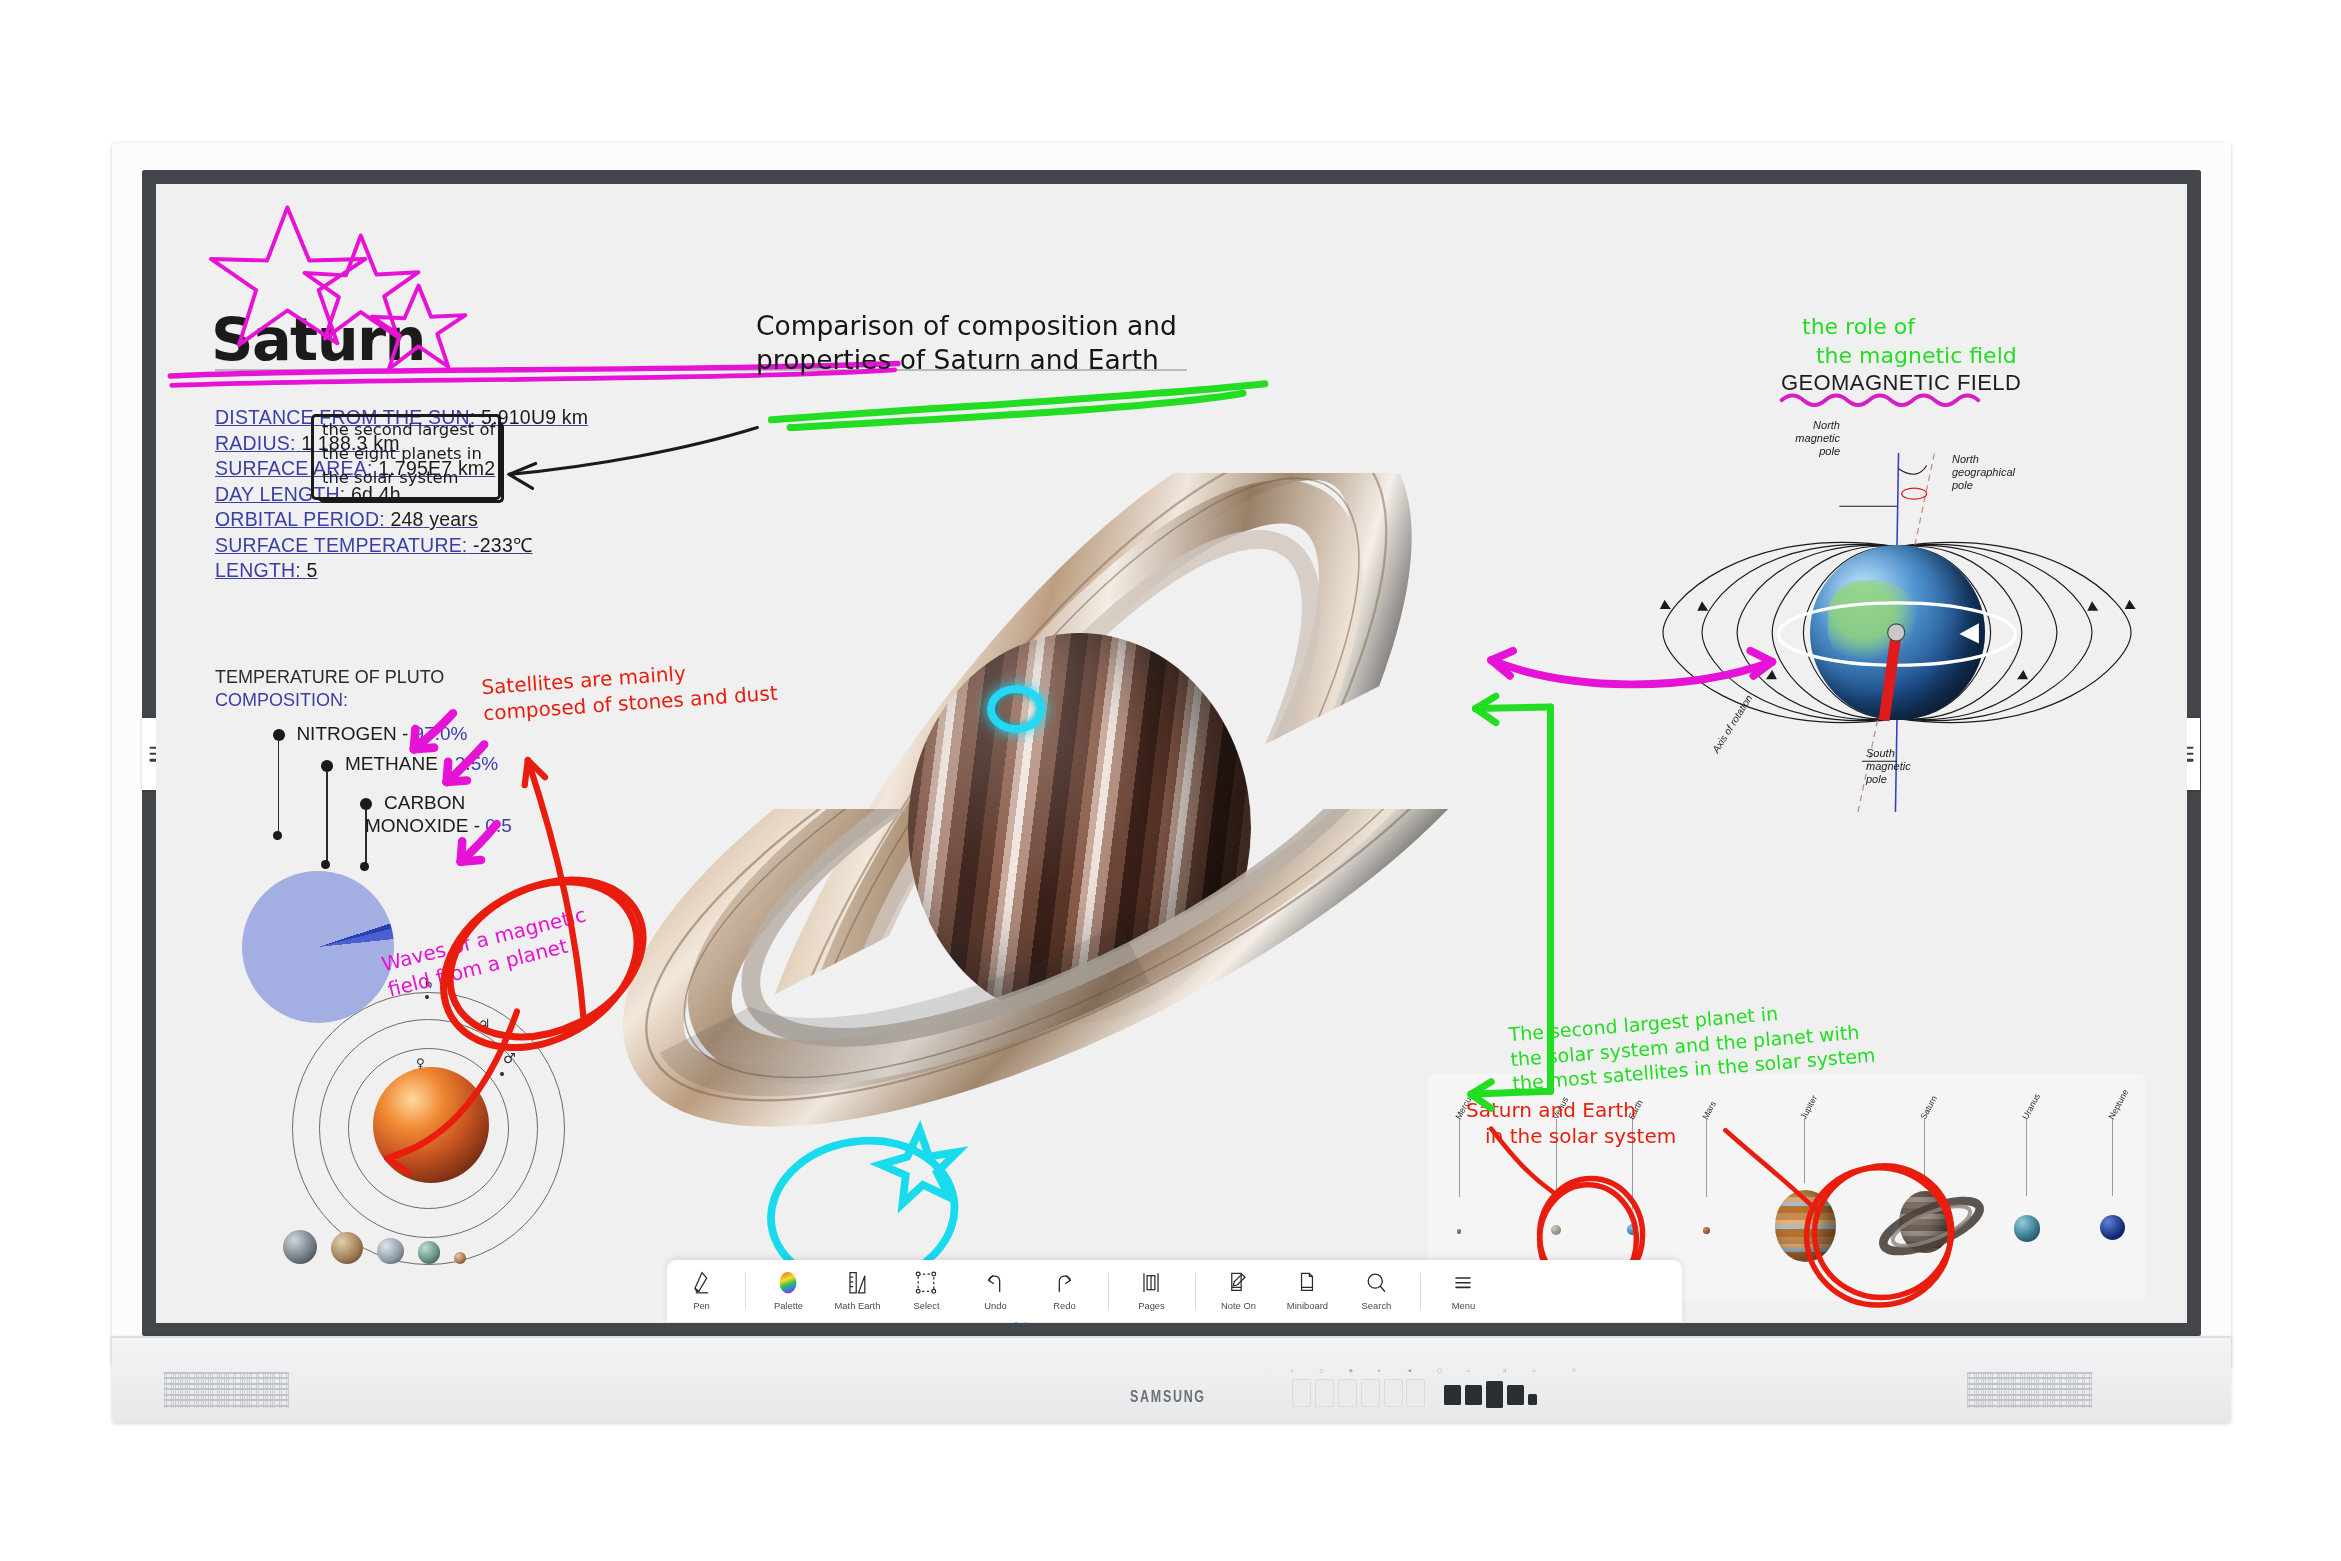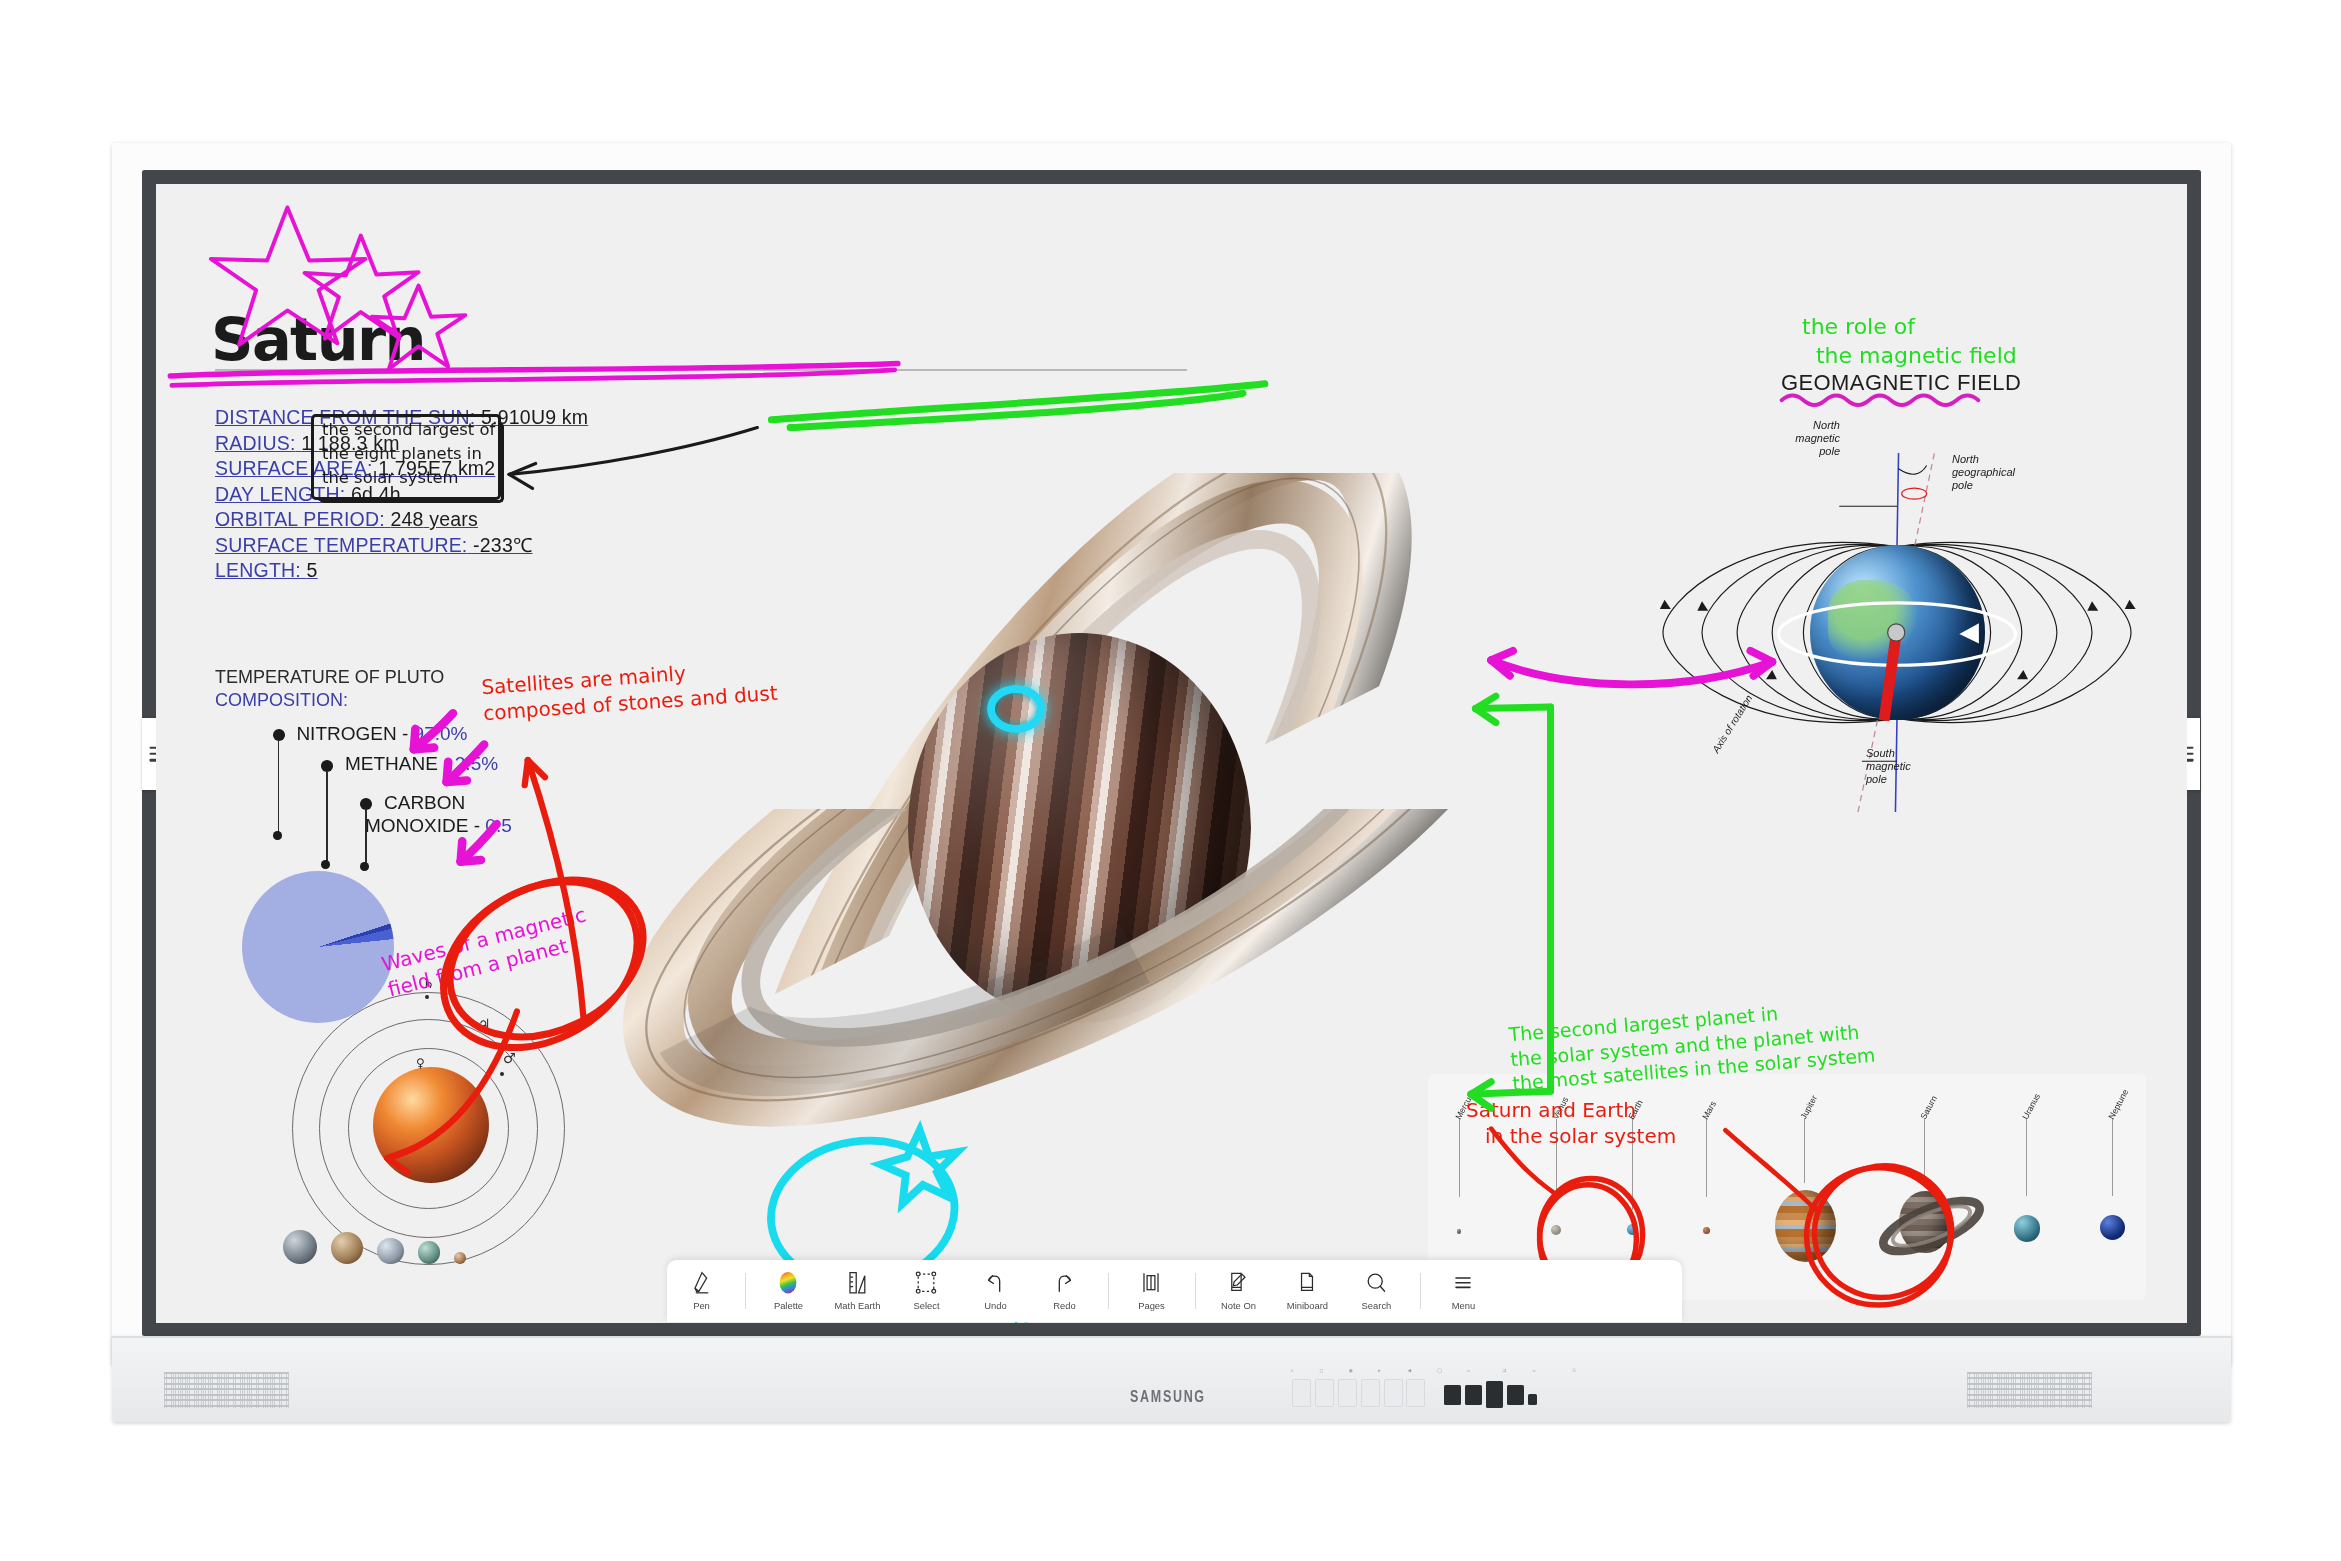--- a/index.html
+++ b/index.html
@@ -416,20 +416,22 @@
         <span class="stem" style="left:3.1px; top:45px; height:77px;"></span>
         <span class="body" style="left:-9.4px;top:141px; width:26.5px;height:26.5px; background:radial-gradient(circle at 32% 28%,#8fd0dd,#2d6a80 65%,#16394a);"></span>
       </div>
       <div class="pl" style="left:681px;">
         <span class="plabel" style="left:6.2px; top:37px;">Neptune</span>
         <span class="stem" style="left:3.1px; top:45px; height:77px;"></span>
         <span class="body" style="left:-8.6px;top:141px; width:25px;height:25px; background:radial-gradient(circle at 32% 28%,#5e7fdd,#122a74 65%,#0a1845);"></span>
       </div>
     </div>
 
+    <div class="hw black hdr-cmp hand">Comparison of composition and
+properties of Saturn and Earth</div>
     <div class="hw green grn-role hand">the role of
   the magnetic field</div>
     <div class="hw green grn-block hand">The second largest planet in
 the solar system and the planet with
 the most satellites in the solar system</div>
     <div class="hw red red-satellites hand">Satellites are mainly
 composed of stones and dust</div>
     <div class="hw mag mag-waves hand">Waves of a magnetic
 field from a planet</div>
     <div class="hw cyan cyan-moons hand">Numerous moons

